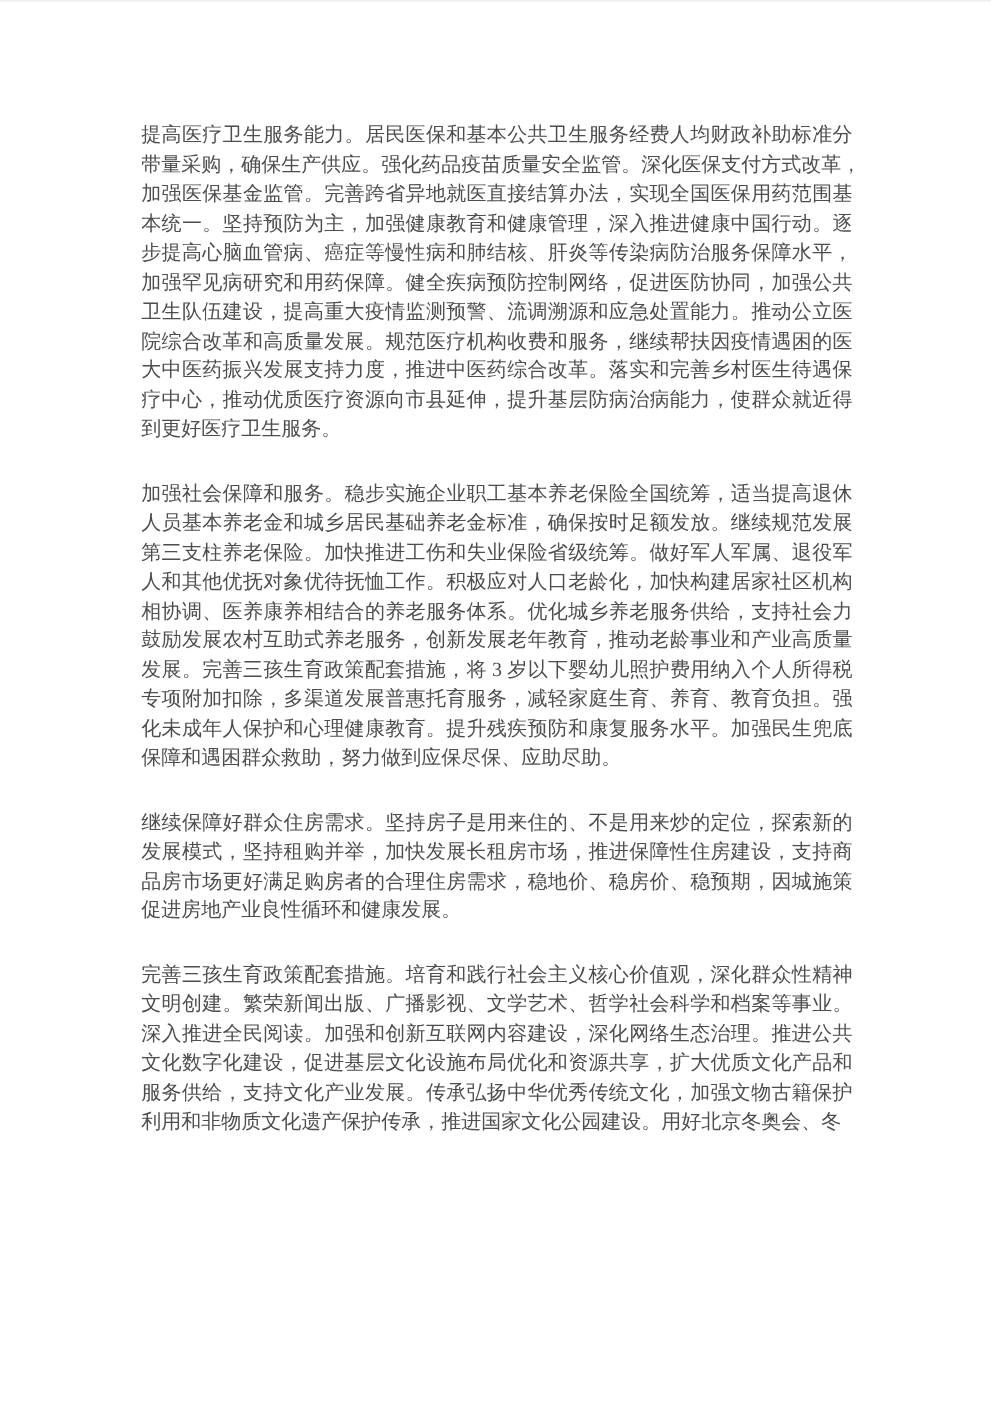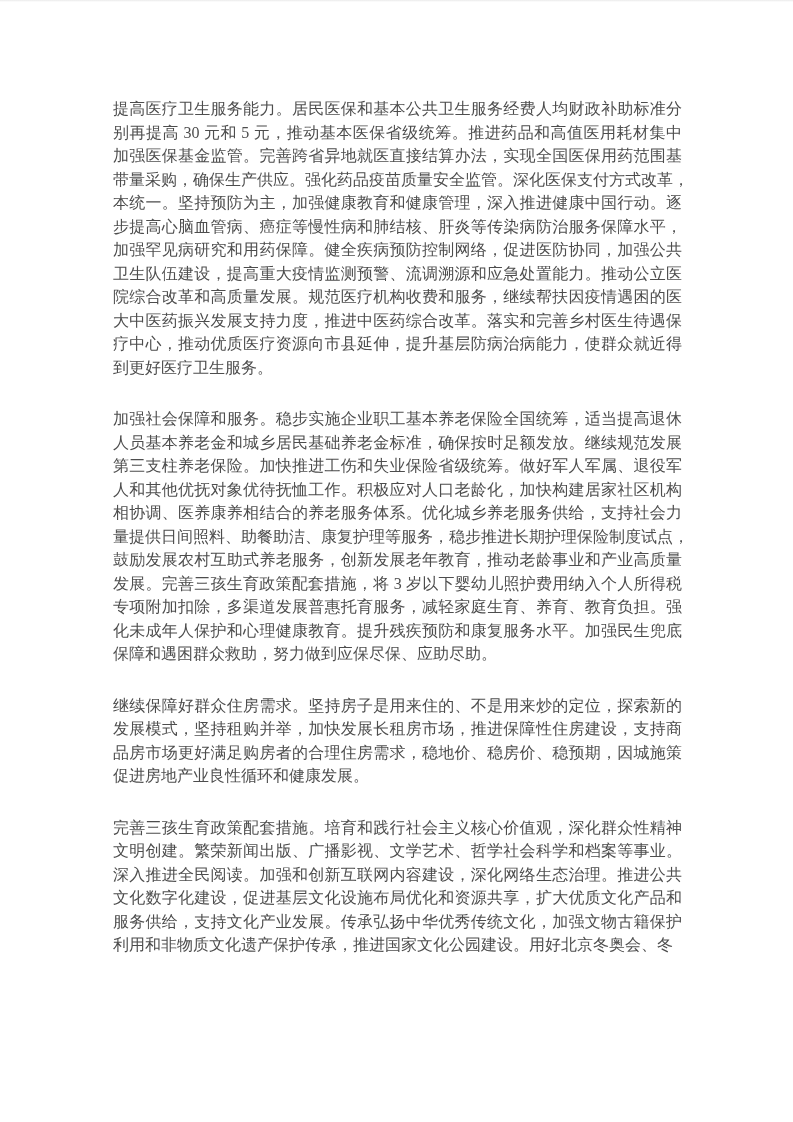--- a/index.html
+++ b/index.html
@@ -47,40 +47,38 @@
 </head>
 <body>
 
 <div class="page">
   <div class="page-top-edge"></div>
 
   <div class="text-column">
 
     <div class="paragraph">
       <div class="line">提高医疗卫生服务能力。居民医保和基本公共卫生服务经费人均财政补助标准分</div>
-      <div class="line">别再提高 30 元和 5 元，推动基本医保省级统筹。推进药品和高值医用耗材集中</div>
+      <div class="line">带量采购，确保生产供应。强化药品疫苗质量安全监管。深化医保支付方式改革，</div>
       <div class="line">加强医保基金监管。完善跨省异地就医直接结算办法，实现全国医保用药范围基</div>
-      <div class="line">带量采购，确保生产供应。强化药品疫苗质量安全监管。深化医保支付方式改革，</div>
       <div class="line">本统一。坚持预防为主，加强健康教育和健康管理，深入推进健康中国行动。逐</div>
       <div class="line">步提高心脑血管病、癌症等慢性病和肺结核、肝炎等传染病防治服务保障水平，</div>
       <div class="line">加强罕见病研究和用药保障。健全疾病预防控制网络，促进医防协同，加强公共</div>
       <div class="line">卫生队伍建设，提高重大疫情监测预警、流调溯源和应急处置能力。推动公立医</div>
       <div class="line">院综合改革和高质量发展。规范医疗机构收费和服务，继续帮扶因疫情遇困的医</div>
       <div class="line">大中医药振兴发展支持力度，推进中医药综合改革。落实和完善乡村医生待遇保</div>
       <div class="line">疗中心，推动优质医疗资源向市县延伸，提升基层防病治病能力，使群众就近得</div>
       <div class="line last">到更好医疗卫生服务。</div>
     </div>
 
     <div class="paragraph">
       <div class="line">加强社会保障和服务。稳步实施企业职工基本养老保险全国统筹，适当提高退休</div>
       <div class="line">人员基本养老金和城乡居民基础养老金标准，确保按时足额发放。继续规范发展</div>
       <div class="line">第三支柱养老保险。加快推进工伤和失业保险省级统筹。做好军人军属、退役军</div>
       <div class="line">人和其他优抚对象优待抚恤工作。积极应对人口老龄化，加快构建居家社区机构</div>
       <div class="line">相协调、医养康养相结合的养老服务体系。优化城乡养老服务供给，支持社会力</div>
-      <div class="line">量提供日间照料、助餐助洁、康复护理等服务，稳步推进长期护理保险制度试点，</div>
       <div class="line">鼓励发展农村互助式养老服务，创新发展老年教育，推动老龄事业和产业高质量</div>
       <div class="line">发展。完善三孩生育政策配套措施，将 3 岁以下婴幼儿照护费用纳入个人所得税</div>
       <div class="line">专项附加扣除，多渠道发展普惠托育服务，减轻家庭生育、养育、教育负担。强</div>
       <div class="line">化未成年人保护和心理健康教育。提升残疾预防和康复服务水平。加强民生兜底</div>
       <div class="line last">保障和遇困群众救助，努力做到应保尽保、应助尽助。</div>
     </div>
 
     <div class="paragraph">
       <div class="line">继续保障好群众住房需求。坚持房子是用来住的、不是用来炒的定位，探索新的</div>
       <div class="line">发展模式，坚持租购并举，加快发展长租房市场，推进保障性住房建设，支持商</div>

